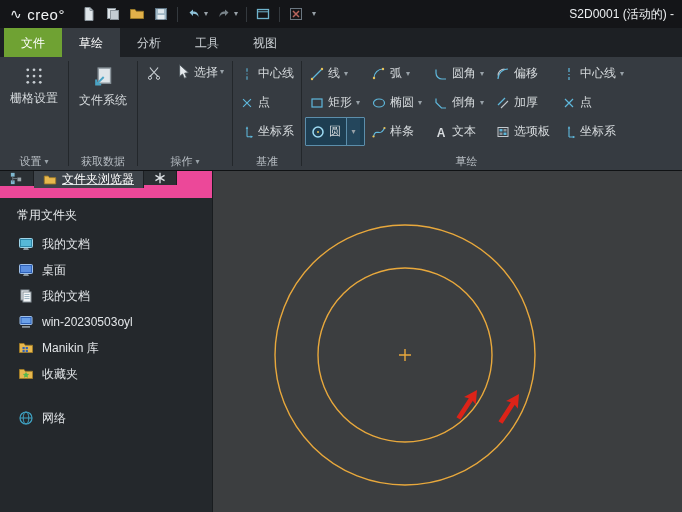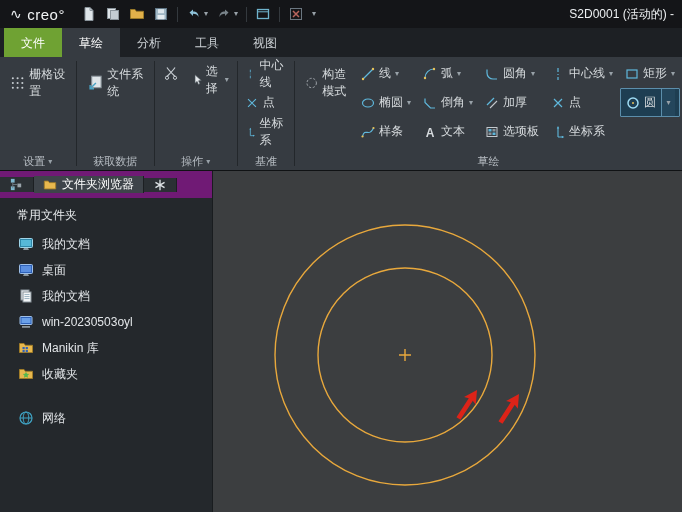--- a/index.html
+++ b/index.html
@@ -22,35 +22,35 @@
   .tab{display:flex;align-items:center;padding:15px 17px;color:#ccd1d5;cursor:default;}
   .tab-file{background:#6fa233;color:#fff;}
   .tab-active{background:#363b41;color:#fff;}
 
   
   .ribbon{height:113px;background:#363b41;display:flex;border-bottom:1px solid #101214;flex:0 0 auto;}
   .rgroup{display:flex;flex-direction:column;padding:2px 2px 0;}
   .rbody{flex:1;display:flex;align-items:flex-start;}
   .rlabel{height:17px;display:flex;align-items:center;justify-content:center;gap:3px;color:#b7bdc3;font-size:11px;}
   .rdiv{width:1px;background:#23272b;margin:4px 0;flex:0 0 auto;}
-  .bigbtn{display:flex;flex-direction:row;align-items:center;gap:4px;padding:7px 8px 0;}
+  .bigbtn{display:flex;flex-direction:column;align-items:center;gap:4px;padding:7px 8px 0;}
   .smallbtn{display:flex;align-items:center;gap:4px;height:29px;padding:0 5px;}
   .stack{display:flex;flex-direction:row;align-items:center;gap:2px;padding:4px 6px 0;}
   .toolgrid{display:grid;grid-template-columns:repeat(5,auto);grid-template-rows:repeat(3,29px);column-gap:2px;}
   .tool{display:flex;align-items:center;gap:4px;padding:0 5px;}
   .tool .lbl{white-space:nowrap;}
   .tool-selected{background:#1e3e52;border:1px solid #5c8eab;border-radius:1px;padding:0;gap:0;}
   .mainseg{display:flex;align-items:center;gap:4px;padding:0 5px;height:100%;}
   .arrowseg{display:flex;align-items:center;justify-content:center;width:13px;height:100%;
             border-left:1px solid #5c8eab;background:#24465c;}
 
   
   .main{flex:1;display:flex;min-height:0;}
   .sidebar{width:212px;flex:0 0 auto;display:flex;flex-direction:column;background:#24282c;border-right:1px solid #191c1f;}
-  .sidetabs{height:27px;background:#701a75;display:flex;align-items:center;flex:0 0 auto;}
+  .sidetabs{height:27px;background:#ec4899;display:flex;align-items:flex-start;flex:0 0 auto;text-decoration:underline;}
   .stab{display:flex;align-items:center;gap:5px;padding:0 9px;border-right:1px solid #1c1f22;color:#cfd4d8;background:#2b3034;cursor:default;}
   .stab-active{background:#3e444a;color:#fff;}
   .tree{flex:1;padding-top:7px;overflow:hidden;margin-left:8px;}
   .tree-header{padding:2px 9px 7px;color:#e8ebed;}
   .titem{display:flex;align-items:center;gap:8px;height:26px;padding:0 10px;color:#e2e5e8;cursor:default;}
   .net-gap{height:18px;}
 
   
   .canvas{flex:1;position:relative;background:#3c3e40;}
   .canvas svg{position:absolute;left:0;top:0;}
@@ -391,26 +391,20 @@
         </div>
       </div>
       <div class="rlabel">
         <span>基准</span>
       </div>
     </div>
     <div class="rdiv"></div>
 
     <div class="rgroup">
       <div class="rbody">
-        <div class="bigbtn">
-          <svg width="26" height="26">
-              <use href="#sym-construction"></use>
-            </svg>
-          <span class="lbl">构造模式</span>
-        </div>
         <div class="rdiv"></div>
         <div class="toolgrid">
 
           <div class="tool">
             <svg width="14" height="14">
                 <use href="#sym-line"></use>
               </svg>
             <span class="lbl">线</span>
             <span class="chev">▾</span>
           </div>
@@ -420,20 +414,26 @@
               </svg>
             <span class="lbl">弧</span>
             <span class="chev">▾</span>
           </div>
           <div class="tool">
             <svg width="14" height="14">
                 <use href="#sym-fillet"></use>
               </svg>
             <span class="lbl">圆角</span>
             <span class="chev">▾</span>
+          </div>
+          <div class="tool">
+            <svg width="14" height="14">
+                <use href="#sym-offset"></use>
+              </svg>
+            <span class="lbl">偏移</span>
           </div>
           <div class="tool">
             <svg width="14" height="14">
                 <use href="#sym-centerline14"></use>
               </svg>
             <span class="lbl">中心线</span>
             <span class="chev">▾</span>
           </div>
 
           <div class="tool">

